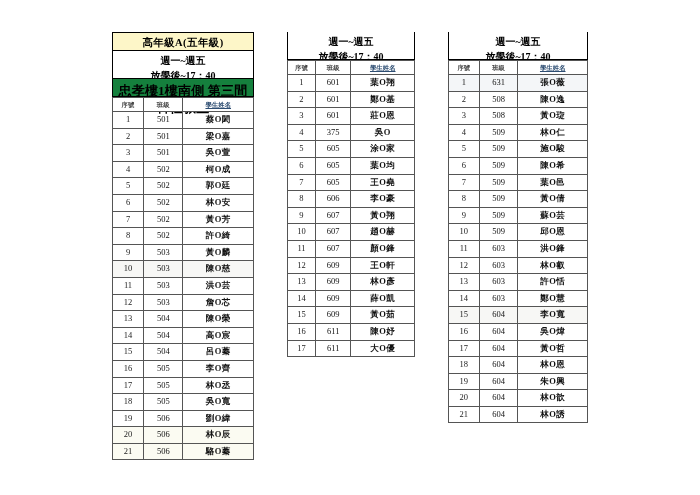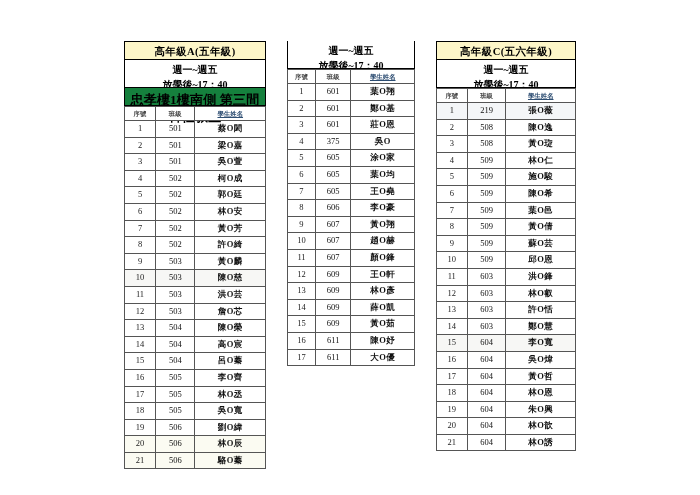--- a/index.html
+++ b/index.html
@@ -11,25 +11,25 @@
     height: 495px;
     background: #ffffff;
     font-family: "Liberation Serif", "DejaVu Serif", serif;
     overflow: hidden;
   }
   .sheet {
     position: relative;
     width: 700px;
     height: 392px;
     box-sizing: border-box;
-    padding: 41px 0 0 0;
+    padding: 32px 0 0 0;
     display: flex;
     justify-content: center;
     align-items: flex-start;
-    gap: 21px;
+    gap: 33px;
   }
   .class-block {
     display: flex;
     flex-direction: column;
   }
   .block-a { width: 142px; }
   .block-b { width: 128px; }
   .block-c { width: 140px; }
 
   .title-cell {
@@ -357,42 +357,41 @@
           <tr>
             <td class="seq">17</td>
             <td class="cls">611</td>
             <td class="name">大O優</td>
           </tr>
         </tbody>
     </table>
   </div>
 
   <div class="class-block block-c">
-    <div class="title-cell">高年級C(五六年級)</div>
     <div class="time-cell">
       <div>週一~週五</div>
       <div>放學後~17：40</div>
     </div>
     <table class="roster">
       <colgroup>
           <col class="col-seq">
           <col class="col-cls">
           <col class="col-name">
         </colgroup>
       <thead>
         <tr>
           <th>序號</th>
           <th>班級</th>
           <th class="name-head">學生姓名</th>
         </tr>
       </thead>
       <tbody>
           <tr class="tint-c">
             <td class="seq">1</td>
-            <td class="cls">219</td>
+            <td class="cls">631</td>
             <td class="name">張O薇</td>
           </tr>
           <tr>
             <td class="seq">2</td>
             <td class="cls">508</td>
             <td class="name">陳O逸</td>
           </tr>
           <tr>
             <td class="seq">3</td>
             <td class="cls">508</td>

